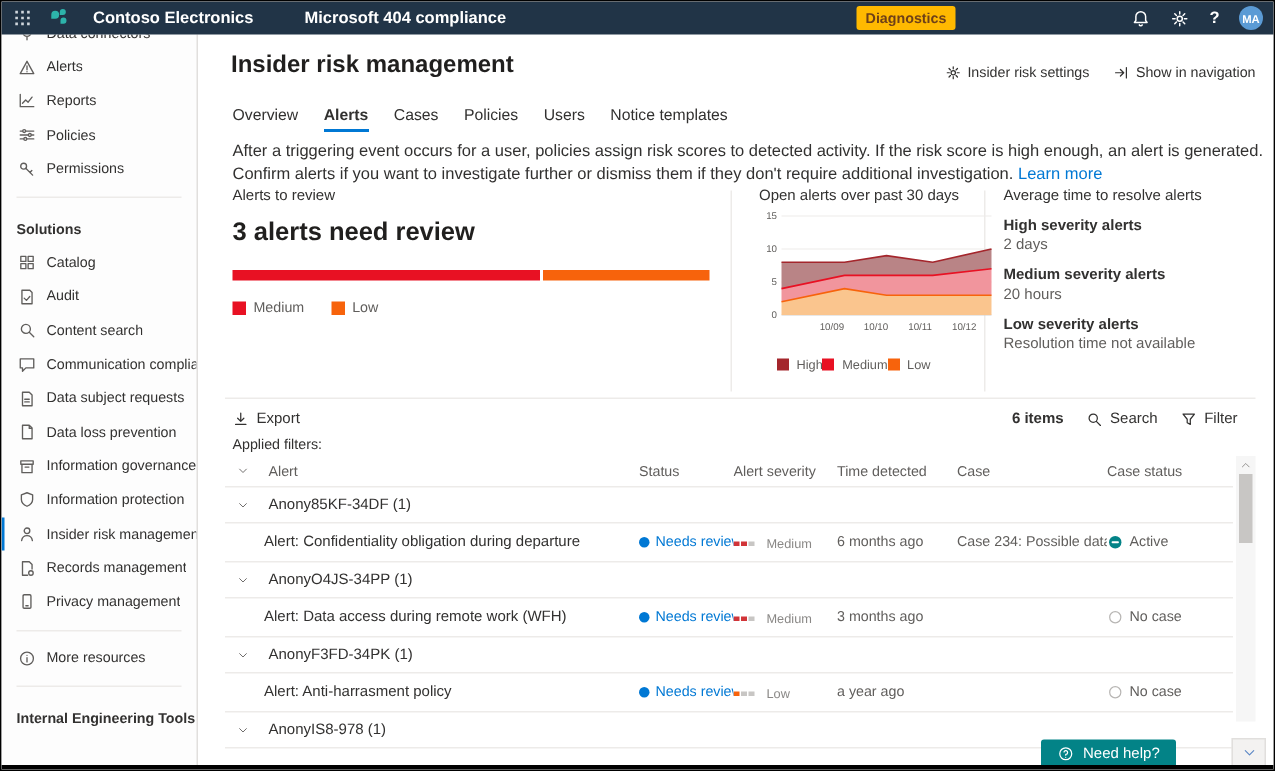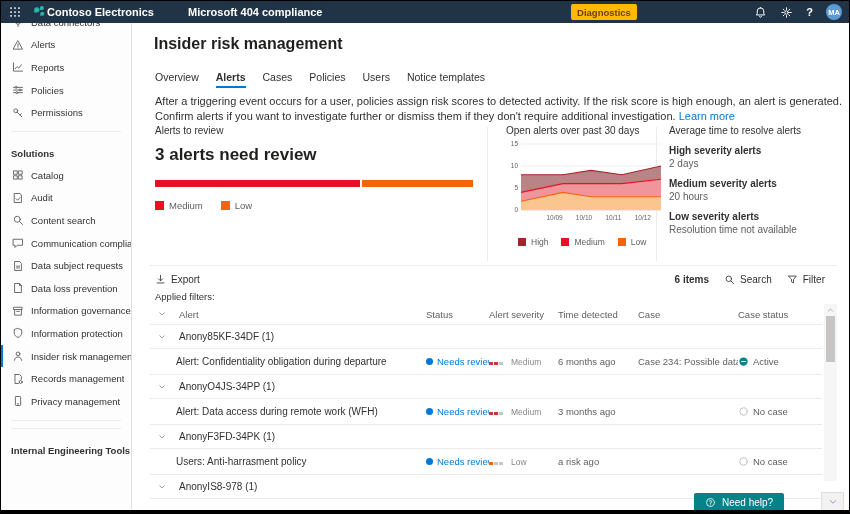--- a/index.html
+++ b/index.html
@@ -8,21 +8,21 @@
   .frame-bottom{position:absolute;left:0;right:0;bottom:0;height:3px;background:#000;z-index:50;}
 
   
   .ic{display:inline-flex;}
   .ic svg{width:100%;height:100%;stroke:currentColor;fill:none;stroke-width:1.2;stroke-linecap:round;stroke-linejoin:round;}
 
   
   .topbar{position:absolute;top:0;left:0;right:0;height:22px;background:#213447;color:#fff;display:flex;align-items:center;z-index:10;}
   .tb-waffle{width:14px;height:14px;margin-left:7px;color:#cfd6dc;cursor:pointer;}
   .tb-logo{width:14px;height:14px;margin-left:10px;color:#2db3aa;}
-  .tb-brand{font-size:11px;font-weight:bold;margin-left:1px;white-space:nowrap;}
+  .tb-brand{font-size:11px;font-weight:bold;margin-left:16px;white-space:nowrap;}
   .tb-product{font-size:11px;font-weight:bold;margin-left:34px;white-space:nowrap;}
   .tb-diag{position:absolute;left:570px;top:3px;width:66px;height:16px;background:#ffb900;color:#6e4018;
     font-size:9.5px;font-weight:bold;display:flex;align-items:center;justify-content:center;border-radius:2px;cursor:pointer;}
   .tb-right{position:absolute;right:7px;top:0;height:22px;display:flex;align-items:center;gap:13px;}
   .tb-ic{width:13px;height:13px;color:#fff;cursor:pointer;}
   .tb-q{font-size:11px;font-weight:bold;cursor:pointer;}
   .tb-avatar{width:16px;height:16px;border-radius:50%;background:#5b9bd5;color:#fff;font-size:7.5px;font-weight:bold;
     display:flex;align-items:center;justify-content:center;cursor:pointer;}
 
   
@@ -55,21 +55,21 @@
   .sum-col2{position:absolute;left:352px;top:0;width:160px;}
   .sum-col3{position:absolute;left:515px;top:0;right:0;}
   .sum-label{font-size:10px;color:#323130;}
   .sum-headline{font-size:17px;font-weight:bold;color:#201f1e;margin-top:9px;}
   .review-bar{display:flex;height:7px;margin-top:15px;gap:2px;}
   .review-bar .seg{height:100%;}
   .review-legend{display:flex;gap:18px;margin-top:13px;align-items:center;font-size:9.5px;color:#605e5c;}
   .leg-item{display:flex;align-items:center;gap:5px;}
   .leg-sq{width:9px;height:9px;flex:none;}
   .chart-title{font-size:10px;color:#323130;margin-bottom:3px;}
-  .chart-legend{display:flex;gap:13px;margin-top:2px;align-items:center;font-size:8.5px;color:#605e5c;padding-left:12px;}
+  .chart-legend{display:flex;gap:0;margin-top:2px;align-items:center;font-size:8.5px;color:#605e5c;padding-left:12px;}
   .chart-legend .leg-sq{width:8px;height:8px;}
   .stat-title{font-size:10px;color:#323130;}
   .stat-label{font-size:10px;font-weight:bold;color:#323130;margin-top:9px;}
   .stat-value{font-size:10px;color:#605e5c;margin-top:2px;}
 
   
   .tool-div{position:absolute;left:18px;right:12px;top:242px;height:1px;background:#edebe9;}
   .toolbar{position:absolute;left:23px;right:24px;top:247px;height:18px;display:flex;font-size:10px;color:#323130;}
   .tool-btn{display:flex;align-items:center;gap:5px;cursor:pointer;}
   .tool-btn .ic{width:11px;height:11px;color:#323130;}
@@ -278,26 +278,54 @@
       <div class="sb-item">
         <span class="ic sb-ic">
           <svg viewBox="0 0 16 16">
             <rect x="4.5" y="2" width="7" height="12" rx="1"></rect>
             <path d="M7 11.8h2"></path>
           </svg>
         </span>
         <span class="sb-lb">Privacy management</span>
       </div>
       <div class="sb-div"></div>
+      <div class="sb-item">
+        <span class="ic sb-ic">
+          <svg viewBox="0 0 16 16">
+            <circle cx="8" cy="8" r="5.7"></circle>
+            <path d="M8 7.3V11M8 5.2v.01"></path>
+          </svg>
+        </span>
+        <span class="sb-lb">More resources</span>
+      </div>
       <div class="sb-div"></div>
       <div class="sb-head">Internal Engineering Tools</div>
     </nav>
 
   <div class="main">
     <div class="page-title">Insider risk management</div>
+    <div class="hdr-links">
+      <span class="hdr-link">
+        <span class="ic">
+            <svg viewBox="0 0 16 16">
+              <circle cx="8" cy="8" r="2.1"></circle>
+              <path d="M8 2.2v2M8 11.8v2M2.2 8h2M11.8 8h2M3.9 3.9l1.4 1.4M10.7 10.7l1.4 1.4M12.1 3.9l-1.4 1.4M5.3 10.7l-1.4 1.4"></path>
+            </svg>
+          </span>
+        <span>Insider risk settings</span>
+      </span>
+      <span class="hdr-link">
+        <span class="ic">
+            <svg viewBox="0 0 16 16">
+              <path d="M13 3v10M2.5 8H10M7.2 4.8 10.4 8l-3.2 3.2"></path>
+            </svg>
+          </span>
+        <span>Show in navigation</span>
+      </span>
+    </div>
 
     <div class="tabs">
         <div class="tab">Overview</div>
         <div class="tab active">Alerts</div>
         <div class="tab">Cases</div>
         <div class="tab">Policies</div>
         <div class="tab">Users</div>
         <div class="tab">Notice templates</div>
       </div>
 
@@ -519,32 +547,32 @@
             <span class="ic t-chev">
               <svg viewBox="0 0 16 16">
                 <path d="M3.5 5.5 8 10l4.5-4.5"></path>
               </svg>
             </span>
             <span>AnonyF3FD-34PK (1)</span>
           </div>
         </div>
         <div class="t-row t-data">
           <div class="t-cell c0 t-indent">
-            <span>Users: Anti-harrasment policy</span>
+            <span>Alert: Anti-harrasment policy</span>
           </div>
           <div class="t-cell c1">
             <span class="st-dot"></span>
             <span class="st-lb">Needs review</span>
           </div>
           <div class="t-cell c2">
             <span><span class="sev-sq" style="background: rgb(247, 99, 12);"></span><span class="sev-sq" style="background: rgb(200, 198, 196);"></span><span class="sev-sq" style="background: rgb(200, 198, 196);"></span></span>
             <span class="sev-lb">Low</span>
           </div>
           <div class="t-cell c3">
-            <span class="dim">a risk ago</span>
+            <span class="dim">a year ago</span>
           </div>
           <div class="t-cell c4">
             <span class="dim"></span>
           </div>
           <div class="t-cell c5">
             <span class="ic cs-ic" style="color: rgb(184, 182, 180);">
               <svg viewBox="0 0 16 16">
                 <circle cx="8" cy="8" r="5.4"></circle>
               </svg>
             </span>

